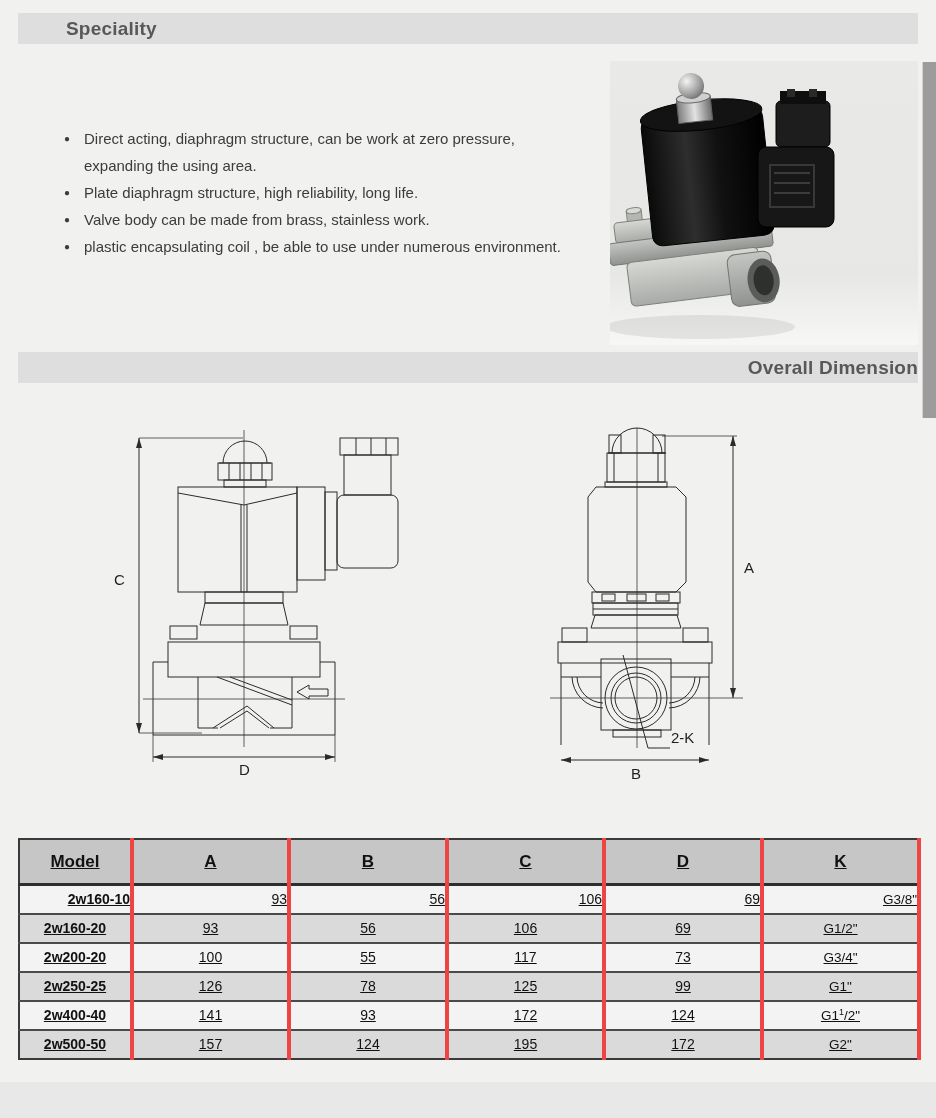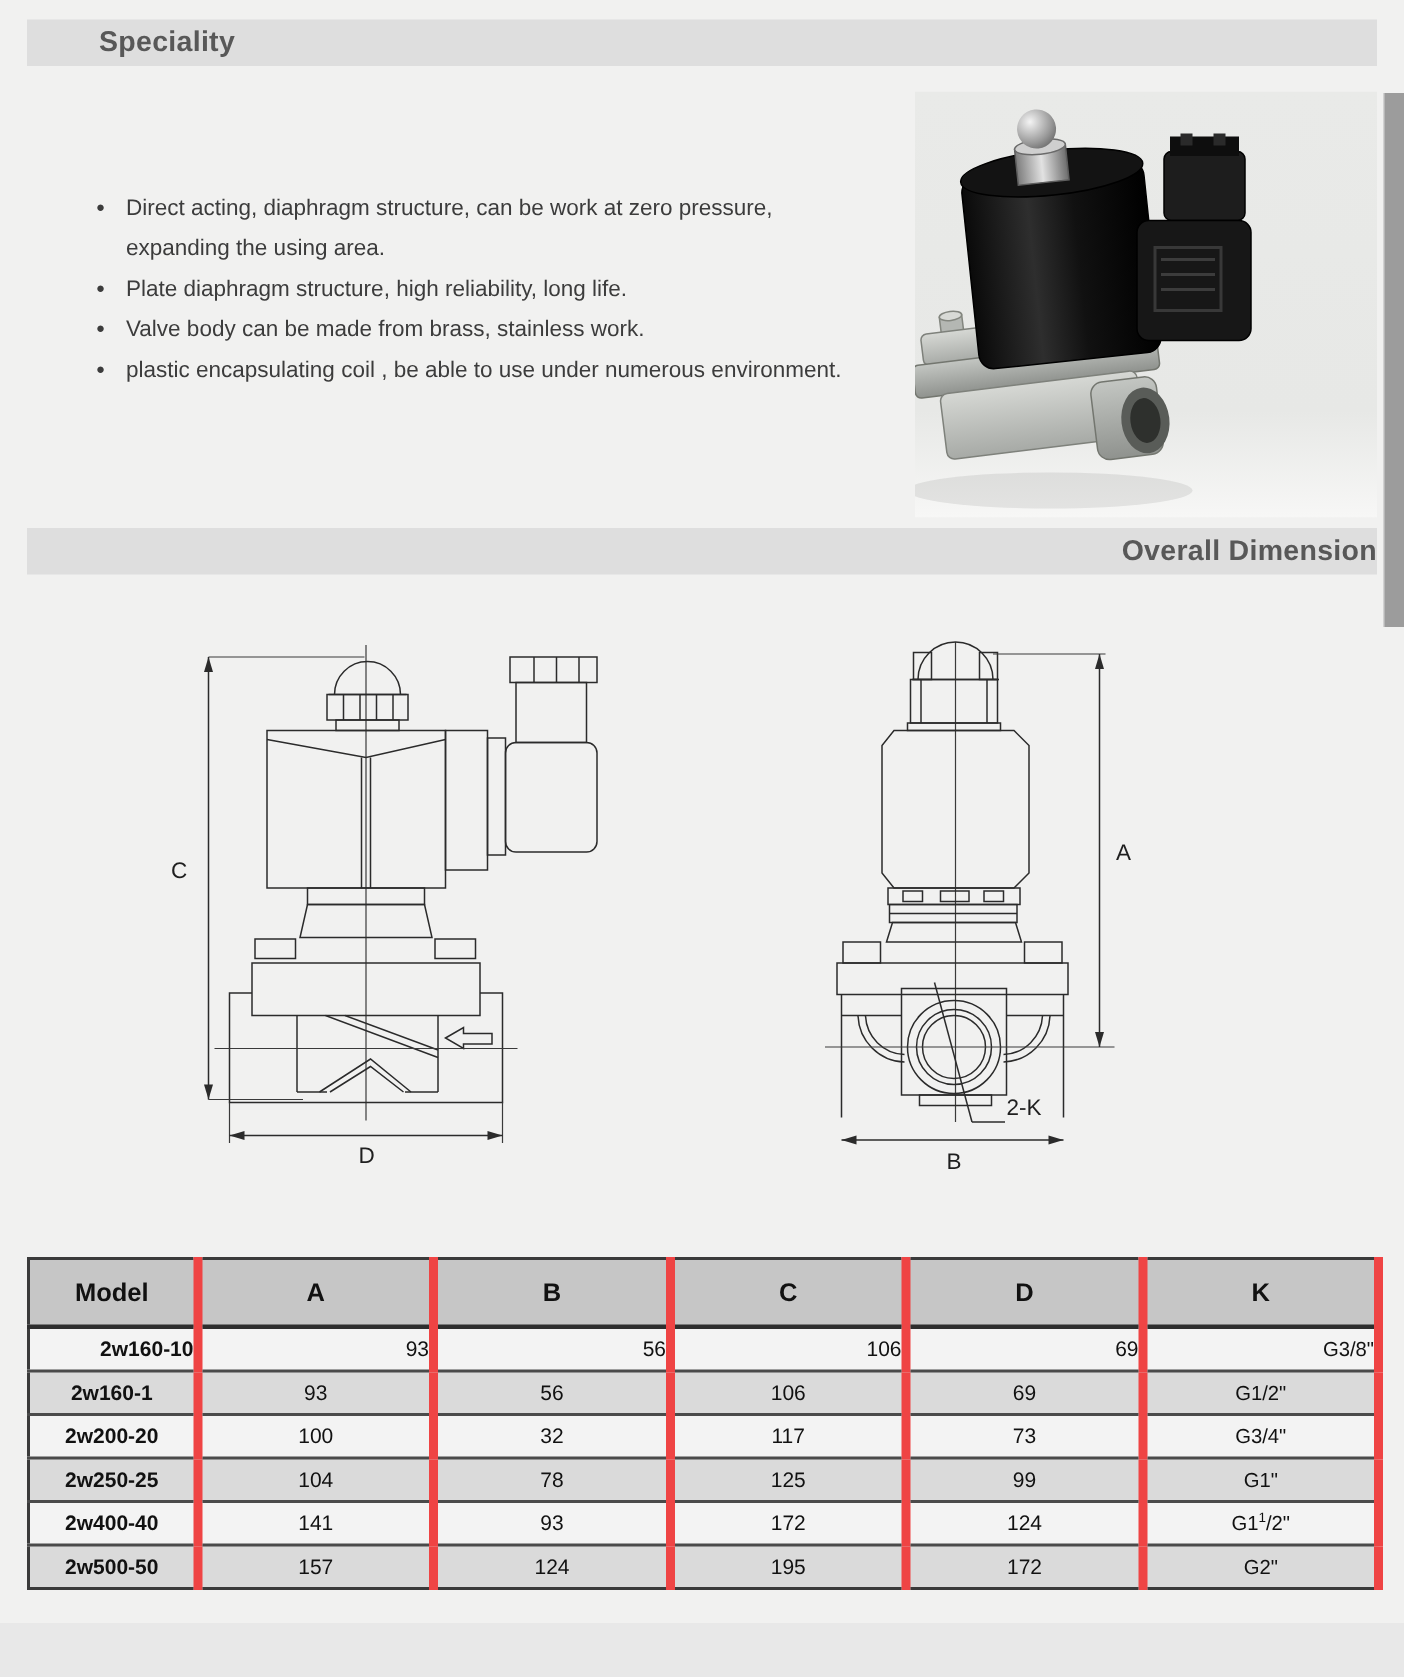--- a/index.html
+++ b/index.html
@@ -44,22 +44,23 @@
   .dim-label{font-family:"Liberation Sans",sans-serif; font-size:15px; fill:#1f1f1f;}
 
   
   .spec-table{
     position:absolute; left:18px; top:838px; width:900px;
     border-collapse:collapse; table-layout:fixed;
     font-size:14px; color:#111;
   }
   .spec-table th, .spec-table td{
     text-align:center; vertical-align:middle;
-    border-left:1px solid #6e6e6e; border-right:6px solid #ef4444;
+    border-left:1px solid #6e6e6e; border-right:4px solid #ef4444;
     padding:0;
+    text-decoration:underline;
   }
   .spec-table{border:2px solid #3a3a3a;}
   .spec-table thead th{
     height:43px; background:#c6c6c6; font-size:17px; font-weight:bold;
     border-bottom:3px solid #2e2e2e;
   }
   .spec-table tbody tr{height:29px;}
   .spec-table tbody td{border-top:2px solid #4a4a4a;}
   .spec-table tbody tr:first-child td{border-top:none;text-align:right;}
   .spec-table tbody tr:nth-child(odd){background:#f3f3f3;}
@@ -340,38 +341,38 @@
     <tbody>
       <tr>
         <td class="model-cell">2w160-10</td>
         <td>93</td>
         <td>56</td>
         <td>106</td>
         <td>69</td>
         <td class="k-cell"><span>G3/8"</span><span class="sup"></span><span></span></td>
       </tr>
       <tr>
-        <td class="model-cell">2w160-1</td>
+        <td class="model-cell">2w160-20</td>
         <td>93</td>
         <td>56</td>
         <td>106</td>
         <td>69</td>
         <td class="k-cell"><span>G1/2"</span><span class="sup"></span><span></span></td>
       </tr>
       <tr>
         <td class="model-cell">2w200-20</td>
         <td>100</td>
-        <td>32</td>
+        <td>55</td>
         <td>117</td>
         <td>73</td>
         <td class="k-cell"><span>G3/4"</span><span class="sup"></span><span></span></td>
       </tr>
       <tr>
         <td class="model-cell">2w250-25</td>
-        <td>104</td>
+        <td>126</td>
         <td>78</td>
         <td>125</td>
         <td>99</td>
         <td class="k-cell"><span>G1"</span><span class="sup"></span><span></span></td>
       </tr>
       <tr>
         <td class="model-cell">2w400-40</td>
         <td>141</td>
         <td>93</td>
         <td>172</td>

